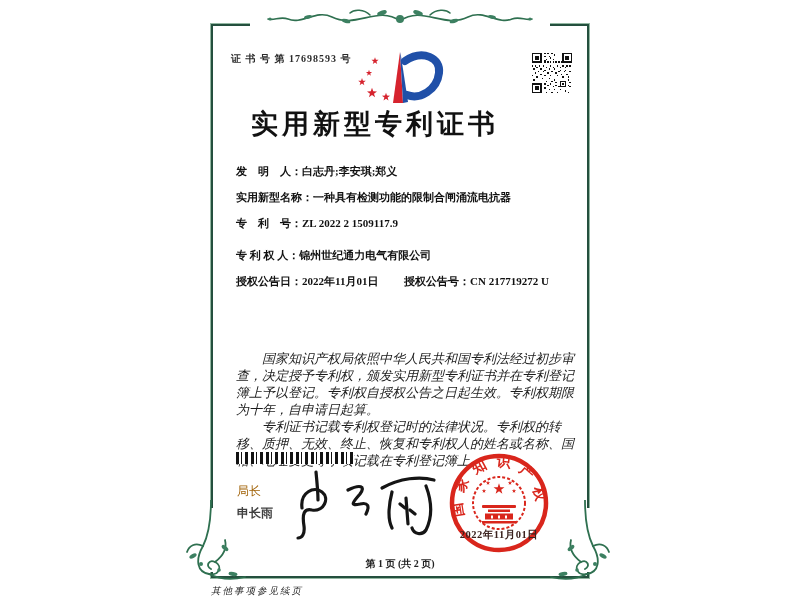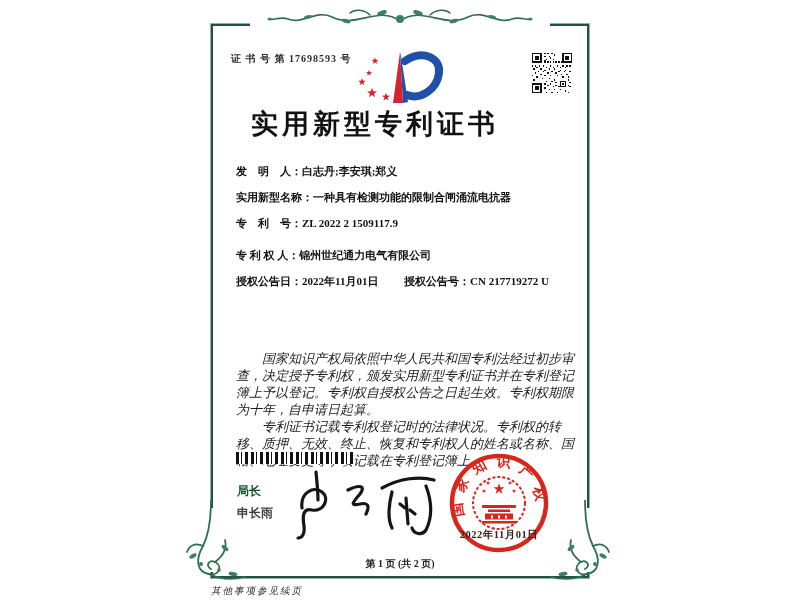--- a/index.html
+++ b/index.html
@@ -24,21 +24,21 @@
   .pair1{display:inline-block;width:168px;}
   
   .paras{position:absolute;left:236px;top:350px;width:340px;font-size:13px;line-height:17px;
          font-style:italic;color:#1c1c1c;}
   .paras p{margin:0;text-indent:2em;}
   
   .barcode{position:absolute;left:236px;top:452px;width:118px;height:12px;
     background:repeating-linear-gradient(90deg,#121212 0 3px,#fff 3px 5px,#121212 5px 6px,#fff 6px 9px,#121212 9px 12px,#fff 12px 15px);}
   
   .signer-title{position:absolute;left:237px;top:483px;font-family:"Liberation Sans","DejaVu Sans",sans-serif;
-                font-size:12px;font-weight:bold;color:#14532d;}
+                font-size:12px;font-weight:normal;color:#a16207;}
   .signer-name{position:absolute;left:237px;top:505px;font-family:"Liberation Sans","DejaVu Sans",sans-serif;
                font-size:12px;font-weight:bold;color:#404040;}
   .signature{position:absolute;left:282px;top:460px;}
   
   .seal{position:absolute;left:437px;top:441px;}
   .seal-date{position:absolute;left:437px;top:528px;width:124px;text-align:center;
              font-size:10.5px;font-weight:bold;letter-spacing:.5px;color:#3a221e;}
   
   .page-info{position:absolute;left:211px;top:557px;width:378px;text-align:center;
              font-size:10px;font-weight:600;color:#222;}

